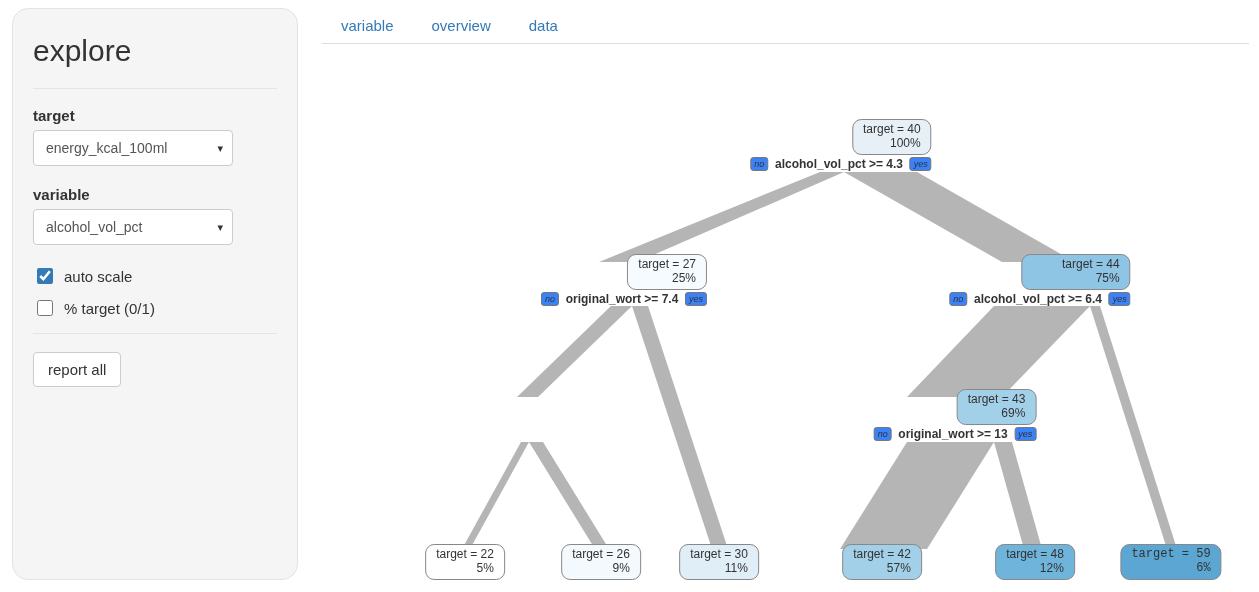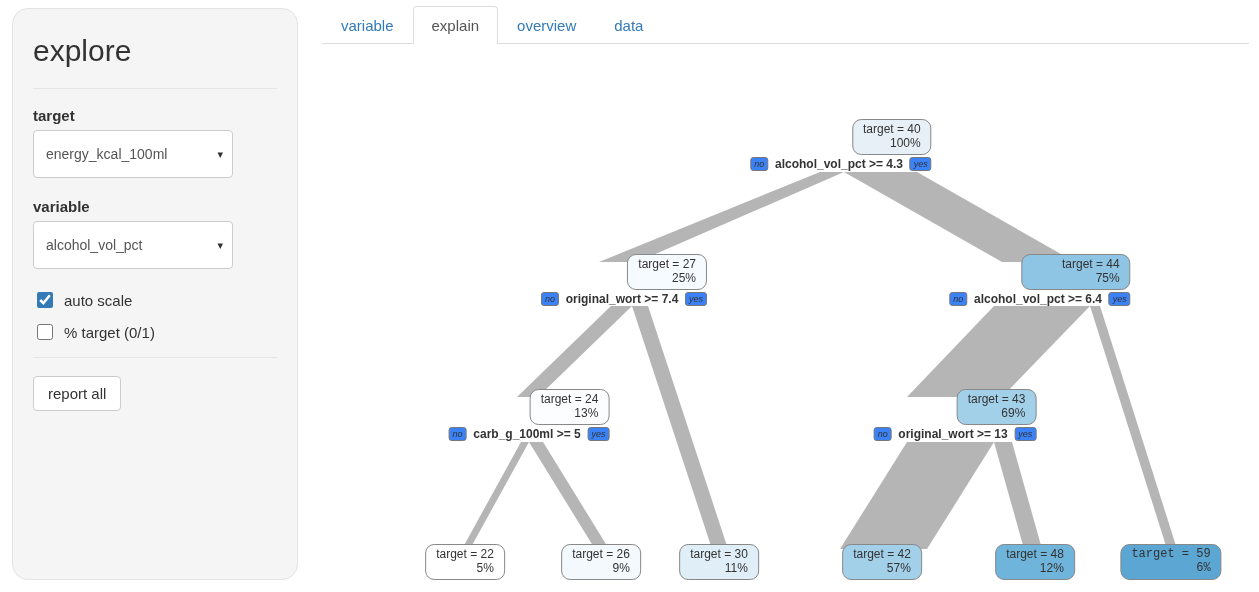--- a/index.html
+++ b/index.html
@@ -45,21 +45,21 @@
     margin-bottom: 6px;
     color: #333;
   }
   .select-wrap {
     position: relative;
     width: 200px;
     margin-bottom: 20px;
   }
   .select-input {
     width: 100%;
-    height: 48px;
+    height: 36px;
     border: 1px solid #ccc;
     border-radius: 4px;
     background: #fff;
     padding: 6px 28px 6px 12px;
     font-size: 14px;
     color: #555;
     box-sizing: border-box;
     cursor: pointer;
     text-align: left;
   }
@@ -199,21 +199,20 @@
     </div>
 
     <hr>
 
     <button class="report-btn">report all</button>
   </div>
 
   <div class="main">
     <div class="tabs">
       <div class="tab">variable</div>
-      <div class="tab active">explain</div>
       <div class="tab">overview</div>
       <div class="tab">data</div>
     </div>
 
     <div class="tree-stage">
       <svg class="edges" viewBox="0 0 920 520">
         <g fill="#b5b5b5">
 
           <polygon points="498,128 522,128 315,218 277,218"></polygon>
 
@@ -266,31 +265,20 @@
           <span class="tline">target = 44</span>
           <span class="tline">75%</span>
         </span>
         <div class="split">
           <span class="tag">no</span>&nbsp;
           <b>alcohol_vol_pct &gt;= 6.4</b>&nbsp;
           <span class="tag">yes</span>
         </div>
       </div>
 
-      <div class="node" style="left:207px; top:345px;">
-        <span class="bubble" style="background:#fbfdff;">
-          <span class="tline">target = 24</span>
-          <span class="tline">13%</span>
-        </span>
-        <div class="split">
-          <span class="tag">no</span>&nbsp;
-          <b>carb_g_100ml &gt;= 5</b>&nbsp;
-          <span class="tag">yes</span>
-        </div>
-      </div>
 
       <div class="node" style="left:633px; top:345px;">
         <span class="bubble" style="background:#a3d0e9;">
           <span class="tline">target = 43</span>
           <span class="tline">69%</span>
         </span>
         <div class="split">
           <span class="tag">no</span>&nbsp;
           <b>original_wort &gt;= 13</b>&nbsp;
           <span class="tag">yes</span>

